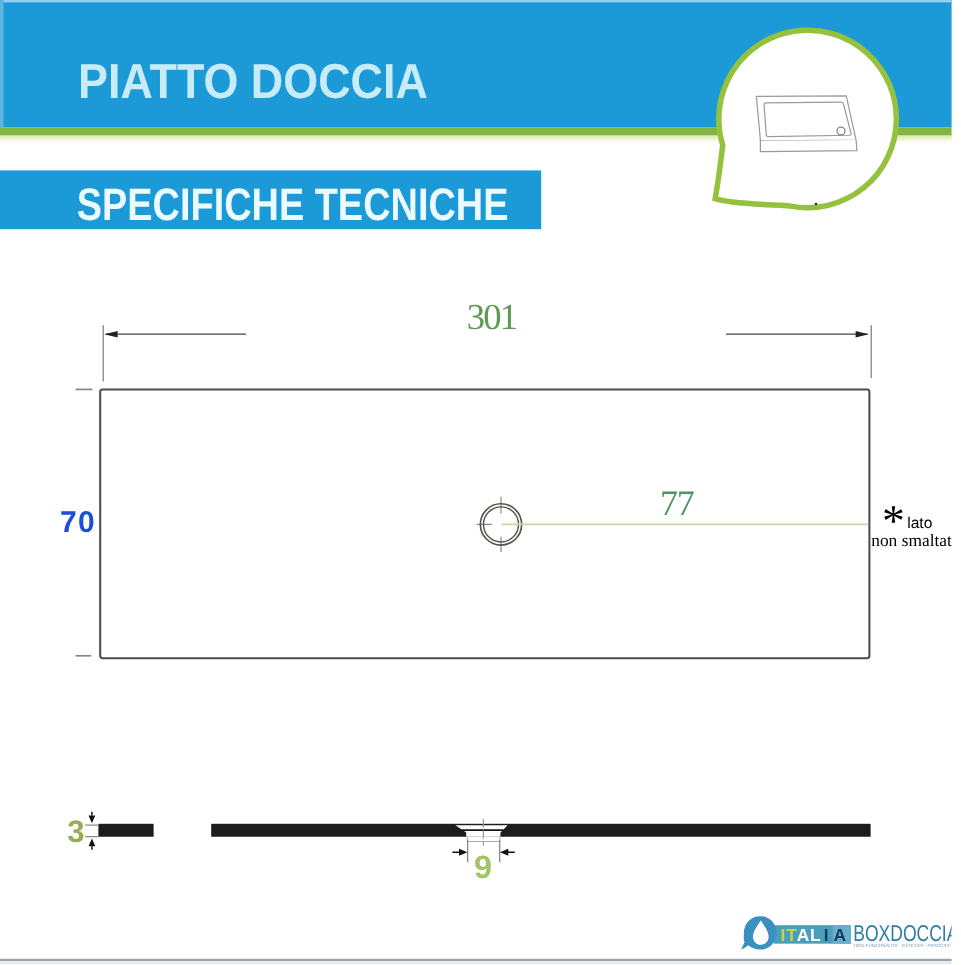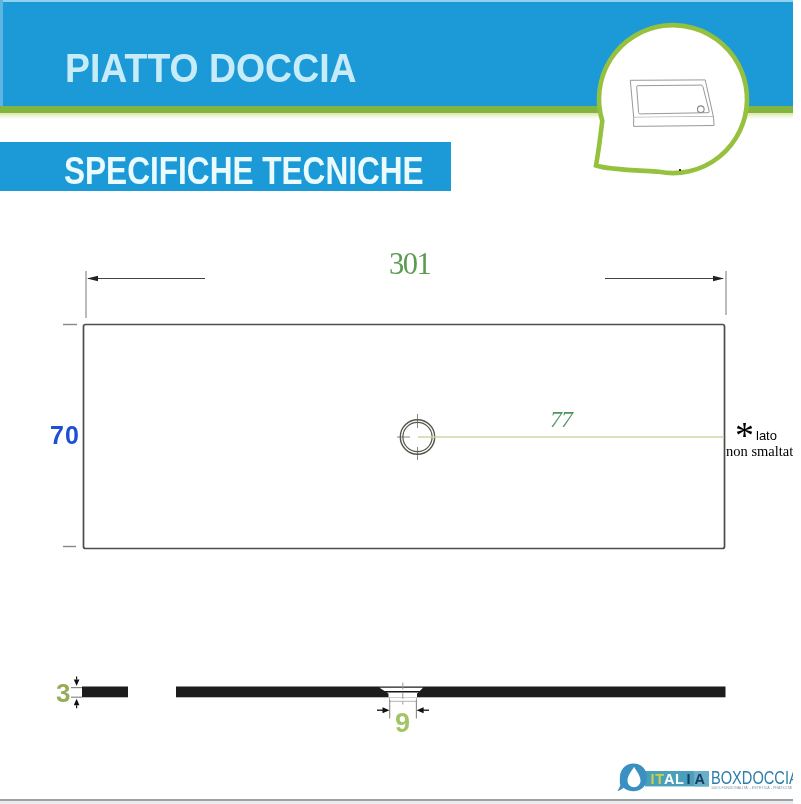--- a/index.html
+++ b/index.html
@@ -111,21 +111,21 @@
 
     <path d="M 416.6 710.2 L 423.6 707.2 L 423.6 713.2 Z" fill="#111"></path>
 
     <line x1="423" y1="710.2" x2="429" y2="710.2" stroke="#111" stroke-width="1.3"></line>
   </svg>
 
   <div class="abs" style="left:389px;top:249px;font-family:'Liberation Serif',serif;font-size:30.5px;line-height:30.5px;color:#5e9b52;letter-spacing:-1.5px;">301</div>
 
   <div class="abs" style="left:50px;top:423px;font-weight:bold;font-size:25px;line-height:25px;color:#1d4ed8;letter-spacing:1.2px;">70</div>
 
-  <div class="abs" style="left:550px;top:404px;font-family:'Liberation Serif',serif;font-style:italic;font-size:24px;line-height:31px;color:#4f9465;letter-spacing:-1px;">77</div>
+  <div class="abs" style="left:550px;top:404px;font-family:'Liberation Serif',serif;font-size:30px;line-height:31px;color:#4f9465;letter-spacing:-1px;">77</div>
 
   <div class="abs" style="left:735px;top:416px;font-family:'Liberation Serif',serif;font-size:38px;line-height:38px;color:#000;">*</div>
 
   <div class="abs" style="left:756px;top:429px;font-family:Liberation Sans, sans-serif;font-size:13px;line-height:13px;color:#000;">lato</div>
 
   <div class="abs" style="left:726px;top:444px;font-family:'Liberation Serif',serif;font-size:14.5px;line-height:14.5px;color:#000;white-space:nowrap;text-align:center;">non smaltato</div>
 
   <div class="abs" style="left:56px;top:680px;font-weight:bold;font-size:26px;line-height:26px;color:#96ad57;">3</div>
 
   <div class="abs" style="left:395px;top:710px;font-weight:bold;font-size:27px;line-height:27px;color:#a3c464;">9</div>

